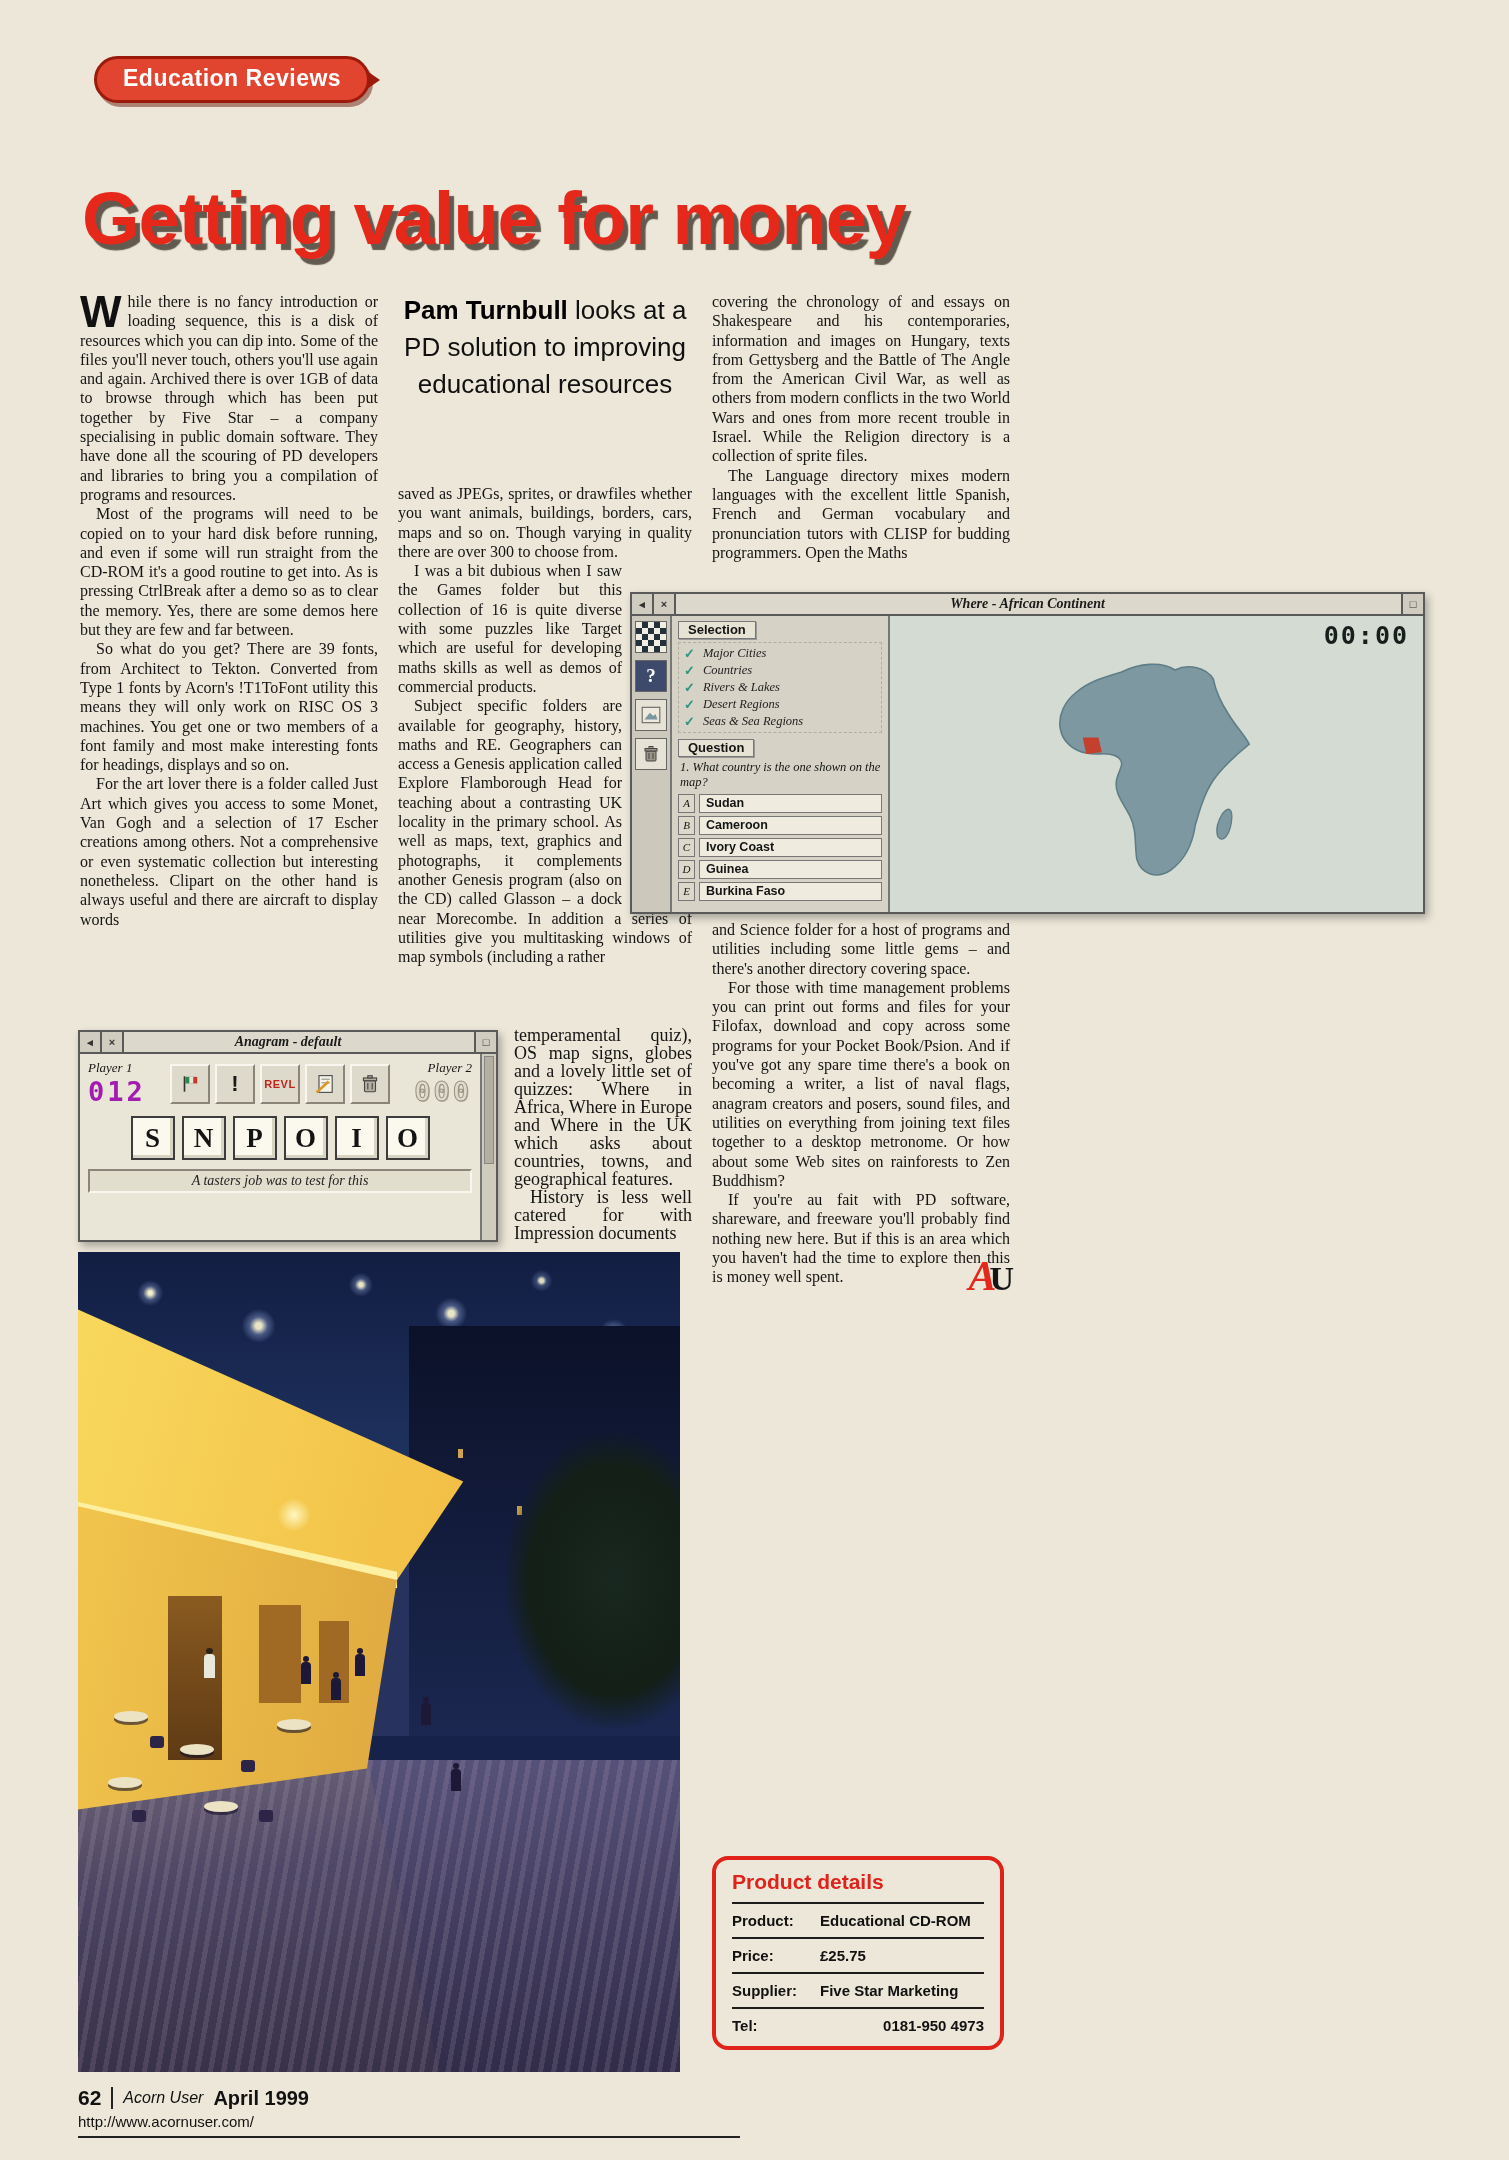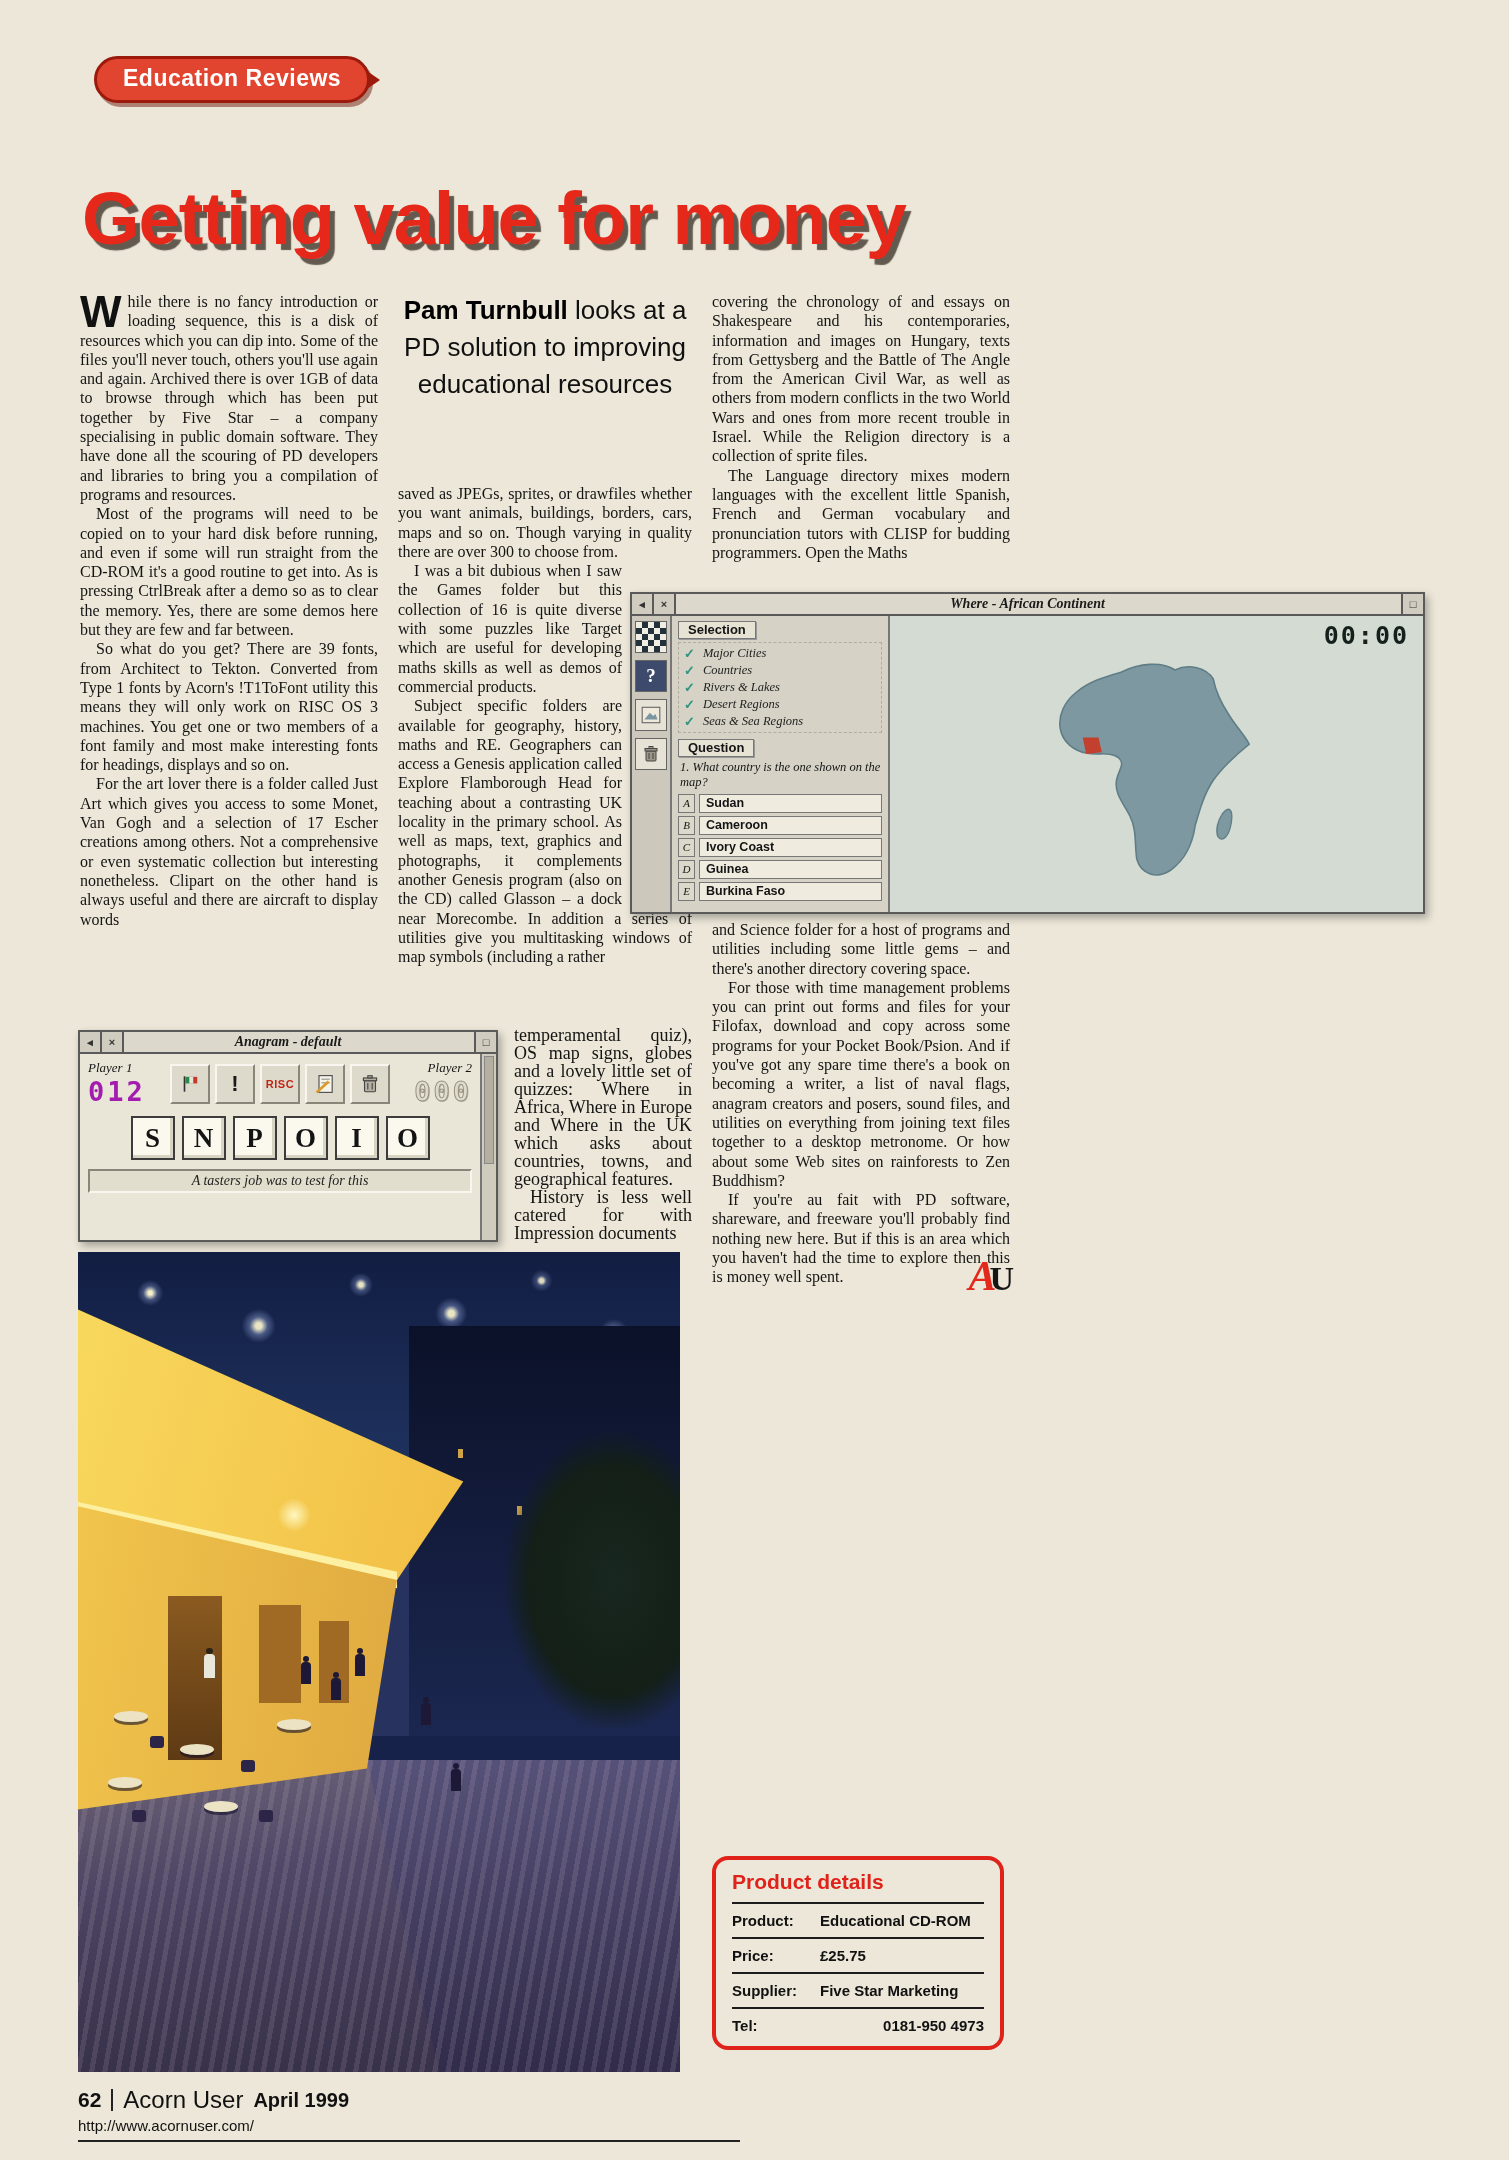--- a/index.html
+++ b/index.html
@@ -140,21 +140,21 @@
   .ptitle{ font:700 21px "Liberation Sans", sans-serif; color:#df231b; padding-bottom:8px; border-bottom:2px solid #1c1c1c; }
   .prow{ display:flex; padding:8px 0; border-bottom:2px solid #1c1c1c; font:700 15px "Liberation Sans", sans-serif; color:#111; }
   .prow:last-child{ border-bottom:none;justify-content:space-between; }
   .prow .pl{ width:88px; flex:none; }
 
   
   .footer{ position:absolute; left:78px; top:2086px; font-family:"Liberation Sans", sans-serif; color:#111; }
   .fline1{ display:flex; align-items:center; gap:10px; }
   .fpage{ font-weight:700; font-size:21px; }
   .fsep{ width:2px; height:22px; background:#222; }
-  .fmag{ font-size:24px; }
+  .fmag{ font-size:16px;font-style:italic; }
   .fissue{ font-weight:700; font-size:20px; }
   .furl{ font-size:15px; margin-top:3px; }
   .frule{ margin-top:6px; width:662px; height:2px; background:#222; }
 </style>
 </head>
 <body>
 
 <div class="page">
 
   <div class="badge">
@@ -298,21 +298,21 @@
           <div class="ana-btn">
             <svg width="22" height="22" viewBox="0 0 20 20">
                 <line x1="5" y1="3" x2="5" y2="17" stroke="#333" stroke-width="1.5"></line>
                 <rect x="5.8" y="3.5" width="3.6" height="6" fill="#2a8a4a"></rect>
                 <rect x="9.4" y="3.5" width="3.6" height="6" fill="#e8e4da" stroke="#999" stroke-width="0.3"></rect>
                 <rect x="13" y="3.5" width="3.6" height="6" fill="#c23a2e"></rect>
               </svg>
           </div>
           <div class="ana-btn">!</div>
           <div class="ana-btn">
-              <span class="reveal-txt">RISC</span>
+              <span class="reveal-txt">REVL</span>
             </div>
           <div class="ana-btn">
             <svg width="24" height="24" viewBox="0 0 20 20">
                 <rect x="5" y="3" width="11" height="14" fill="#f6f3e8" stroke="#555"></rect>
                 <line x1="7" y1="6" x2="14" y2="6" stroke="#999"></line>
                 <line x1="7" y1="9" x2="14" y2="9" stroke="#999"></line>
                 <line x1="3" y1="17" x2="13" y2="8" stroke="#d89a2a" stroke-width="2.2"></line>
               </svg>
           </div>
           <div class="ana-btn">

